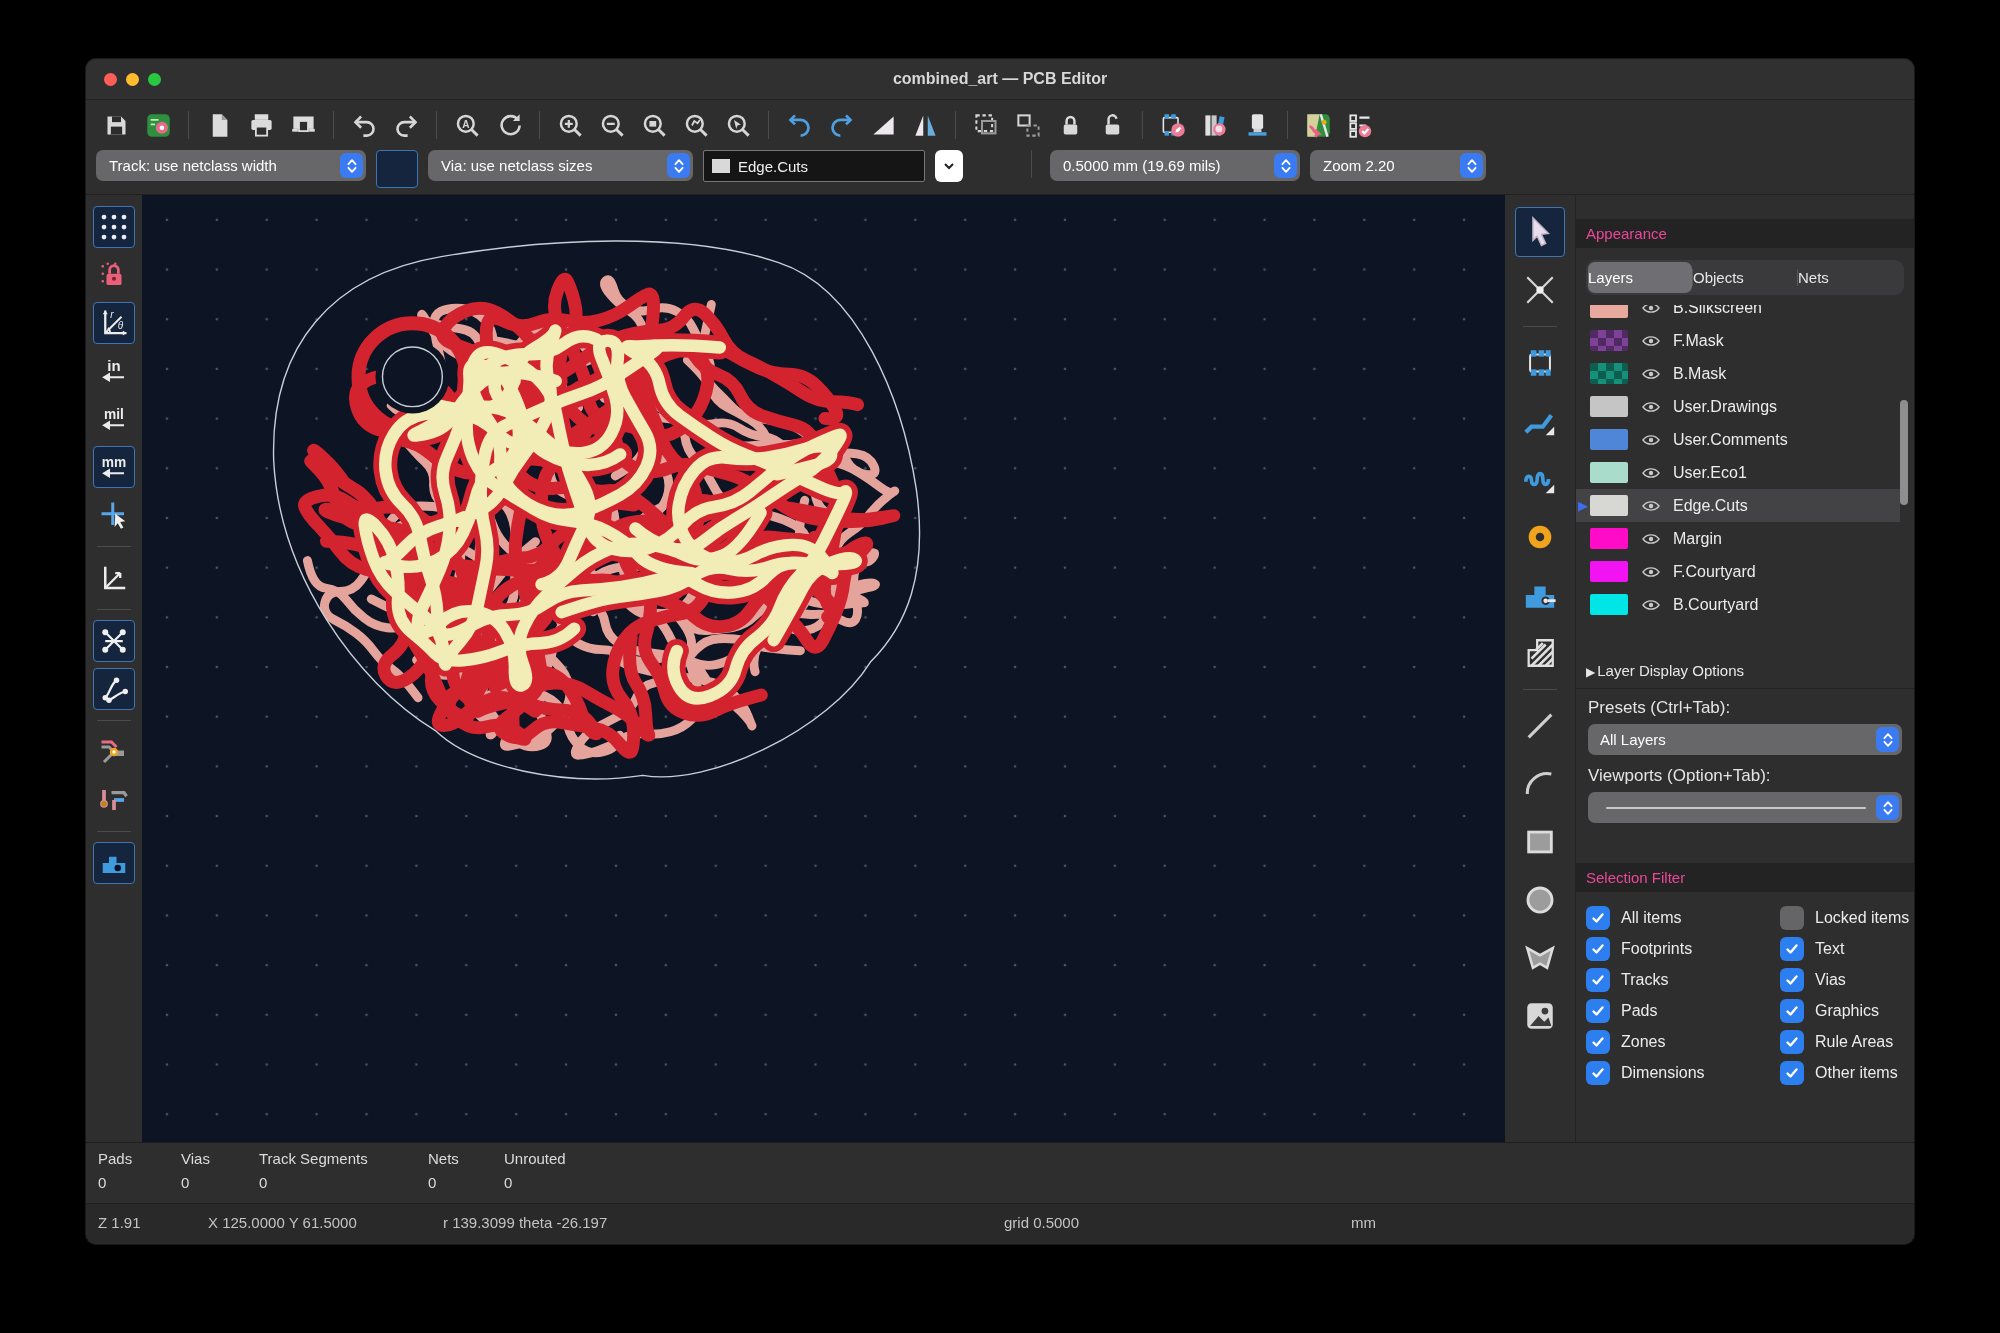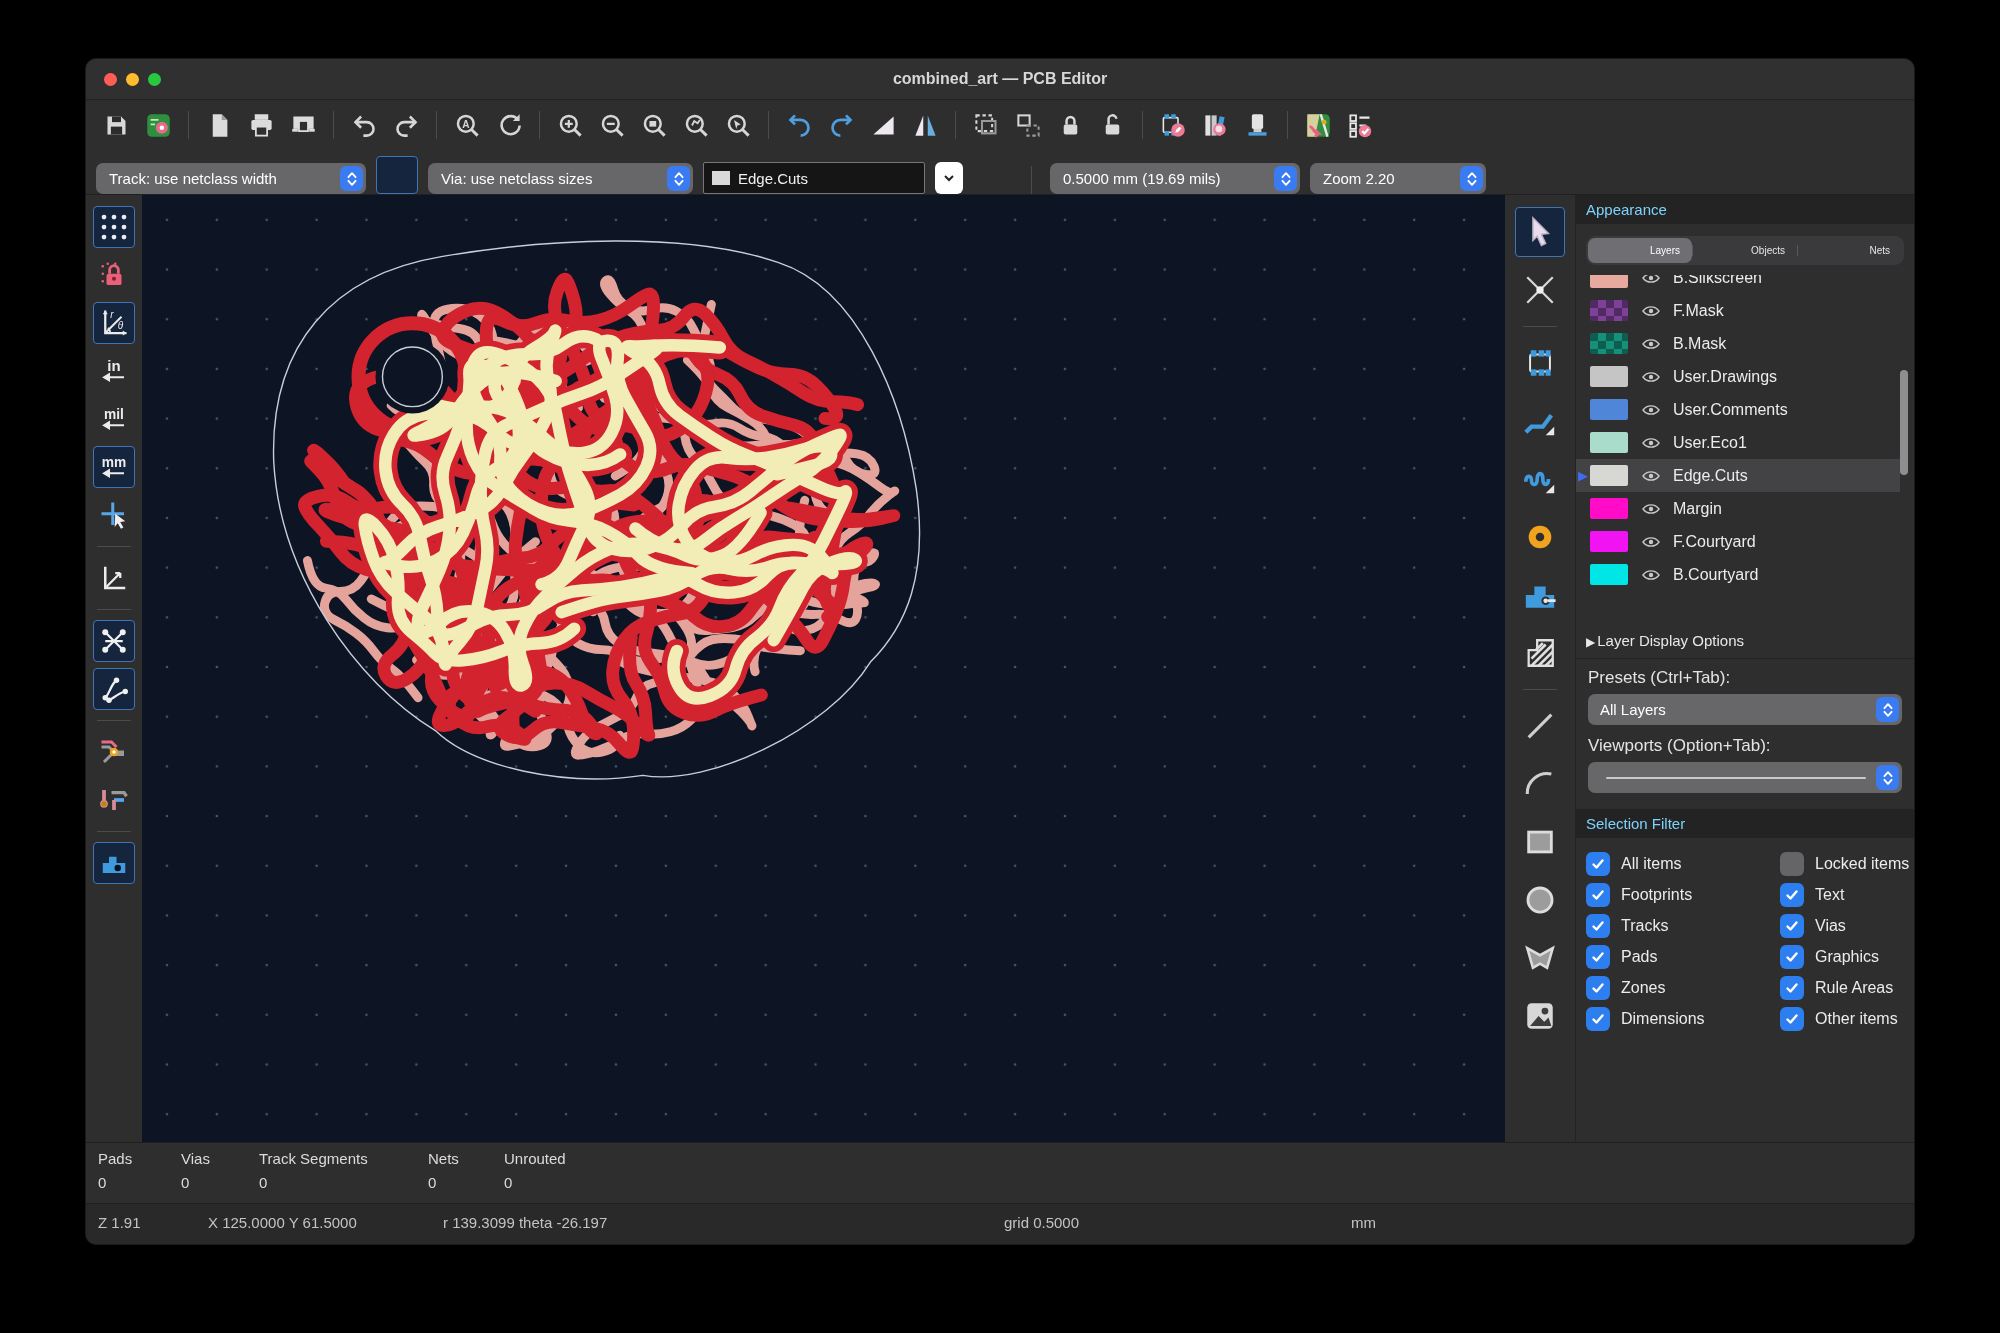--- a/index.html
+++ b/index.html
@@ -11,21 +11,21 @@
   .titlebar{height:40px;background:#303031;display:flex;align-items:center;position:relative;flex:0 0 auto;
     border-bottom:1px solid #222;}
   .lights{display:flex;gap:9px;margin-left:18px;}
   .light{width:13px;height:13px;border-radius:50%;}
   .title{position:absolute;left:0;right:0;text-align:center;color:#d8d8d8;font-size:16px;font-weight:bold;}
   
   .toolbar-main{height:50px;background:#2e2e2f;display:flex;align-items:center;padding:0 10px;gap:2px;flex:0 0 auto;}
   .tb-sep{width:1px;height:28px;background:#4b4b4d;margin:0 8px;flex:0 0 auto;}
   .tbtn{width:40px;height:40px;display:flex;align-items:center;justify-content:center;border-radius:5px;flex:0 0 auto;}
   .tbtn svg{width:27px;height:27px;}
-  .toolbar-opts{height:44px;background:#2e2e2f;display:flex;align-items:flex-end;padding:0 10px;gap:10px;flex:0 0 auto;
+  .toolbar-opts{height:44px;background:#2e2e2f;display:flex;align-items:flex-start;padding:0 10px;gap:10px;flex:0 0 auto;
     border-bottom:1px solid #202021;}
   .pill{height:31px;background:#67676a;border-radius:7px;display:flex;align-items:center;color:#fff;font-size:15px;
     padding-left:13px;position:relative;box-sizing:border-box;}
   .pill .ptext{margin-right:10px;white-space:nowrap;}
   .spinner{width:23px;height:25px;background:#3a7bf2;border-radius:6px;margin:0 3px 0 auto;display:flex;
     align-items:center;justify-content:center;flex:0 0 auto;}
   .spinner svg{width:14px;height:18px;}
   .tool-tile{width:42px;height:38px;border-radius:4px;display:flex;align-items:center;justify-content:center;}
   .tool-tile.active{background:#15253d;border:1.5px solid #3f75b3;box-sizing:border-box;}
   .layersel{height:32px;width:222px;background:#151515;border:1px solid #777;border-radius:2px;display:flex;
@@ -43,23 +43,23 @@
   .side-right .stile{width:50px;height:50px;margin:4px 0;}
   .stile.active{background:#15253d;border:1.5px solid #3f75b3;box-sizing:border-box;}
   .stile svg{width:30px;height:30px;}
   .side-right .stile svg{width:34px;height:34px;}
   .vsep{height:1px;width:34px;background:#4b4b4d;margin:7px 0;}
   .canvas-wrap{flex:1 1 auto;background:#0d1424;position:relative;min-width:0;}
   .canvas-wrap svg{display:block;width:100%;height:100%;}
   
   .panel{width:338px;background:#2e2e2f;flex:0 0 auto;display:flex;flex-direction:column;overflow:hidden;
     border-left:1px solid #232324;}
-  .panel-header{background:#232324;color:#7dd3fc;font-size:15px;padding:6px 10px;flex:0 0 auto;}
+  .panel-header{background:#232324;color:#ec4899;font-size:15px;padding:6px 10px;flex:0 0 auto;margin-top:24px;}
   .tabs{display:flex;background:#3a3a3c;border-radius:9px;margin:12px 10px 10px 10px;padding:2px;position:relative;}
-  .tab{flex:1;text-align:right;color:#e6e6e6;font-size:10px;padding:7px 12px;border-radius:7px;position:relative;}
+  .tab{flex:1;text-align:left;color:#e6e6e6;font-size:15px;padding:7px 0;border-radius:7px;position:relative;}
   .tab.sel{background:#6f6f73;color:#fff;}
   .tab-div{width:1px;background:#58585a;margin:7px 0;}
   .layerlist{height:348px;overflow:hidden;position:relative;margin-right:4px;}
   .layerlist-inner{position:absolute;top:-14px;left:0;right:10px;}
   .lrow{display:flex;align-items:center;height:33px;padding-left:14px;position:relative;}
   .lrow.active{background:#434346;}
   .lrow .tri{position:absolute;left:2px;color:#3c6df2;font-size:13px;}
   .lrow .lsw{width:38px;height:21px;border-radius:2px;margin-right:13px;flex:0 0 auto;}
   .lrow .leye{width:20px;height:16px;margin-right:12px;flex:0 0 auto;}
   .lrow .lname{color:#ececec;font-size:16px;white-space:nowrap;}

